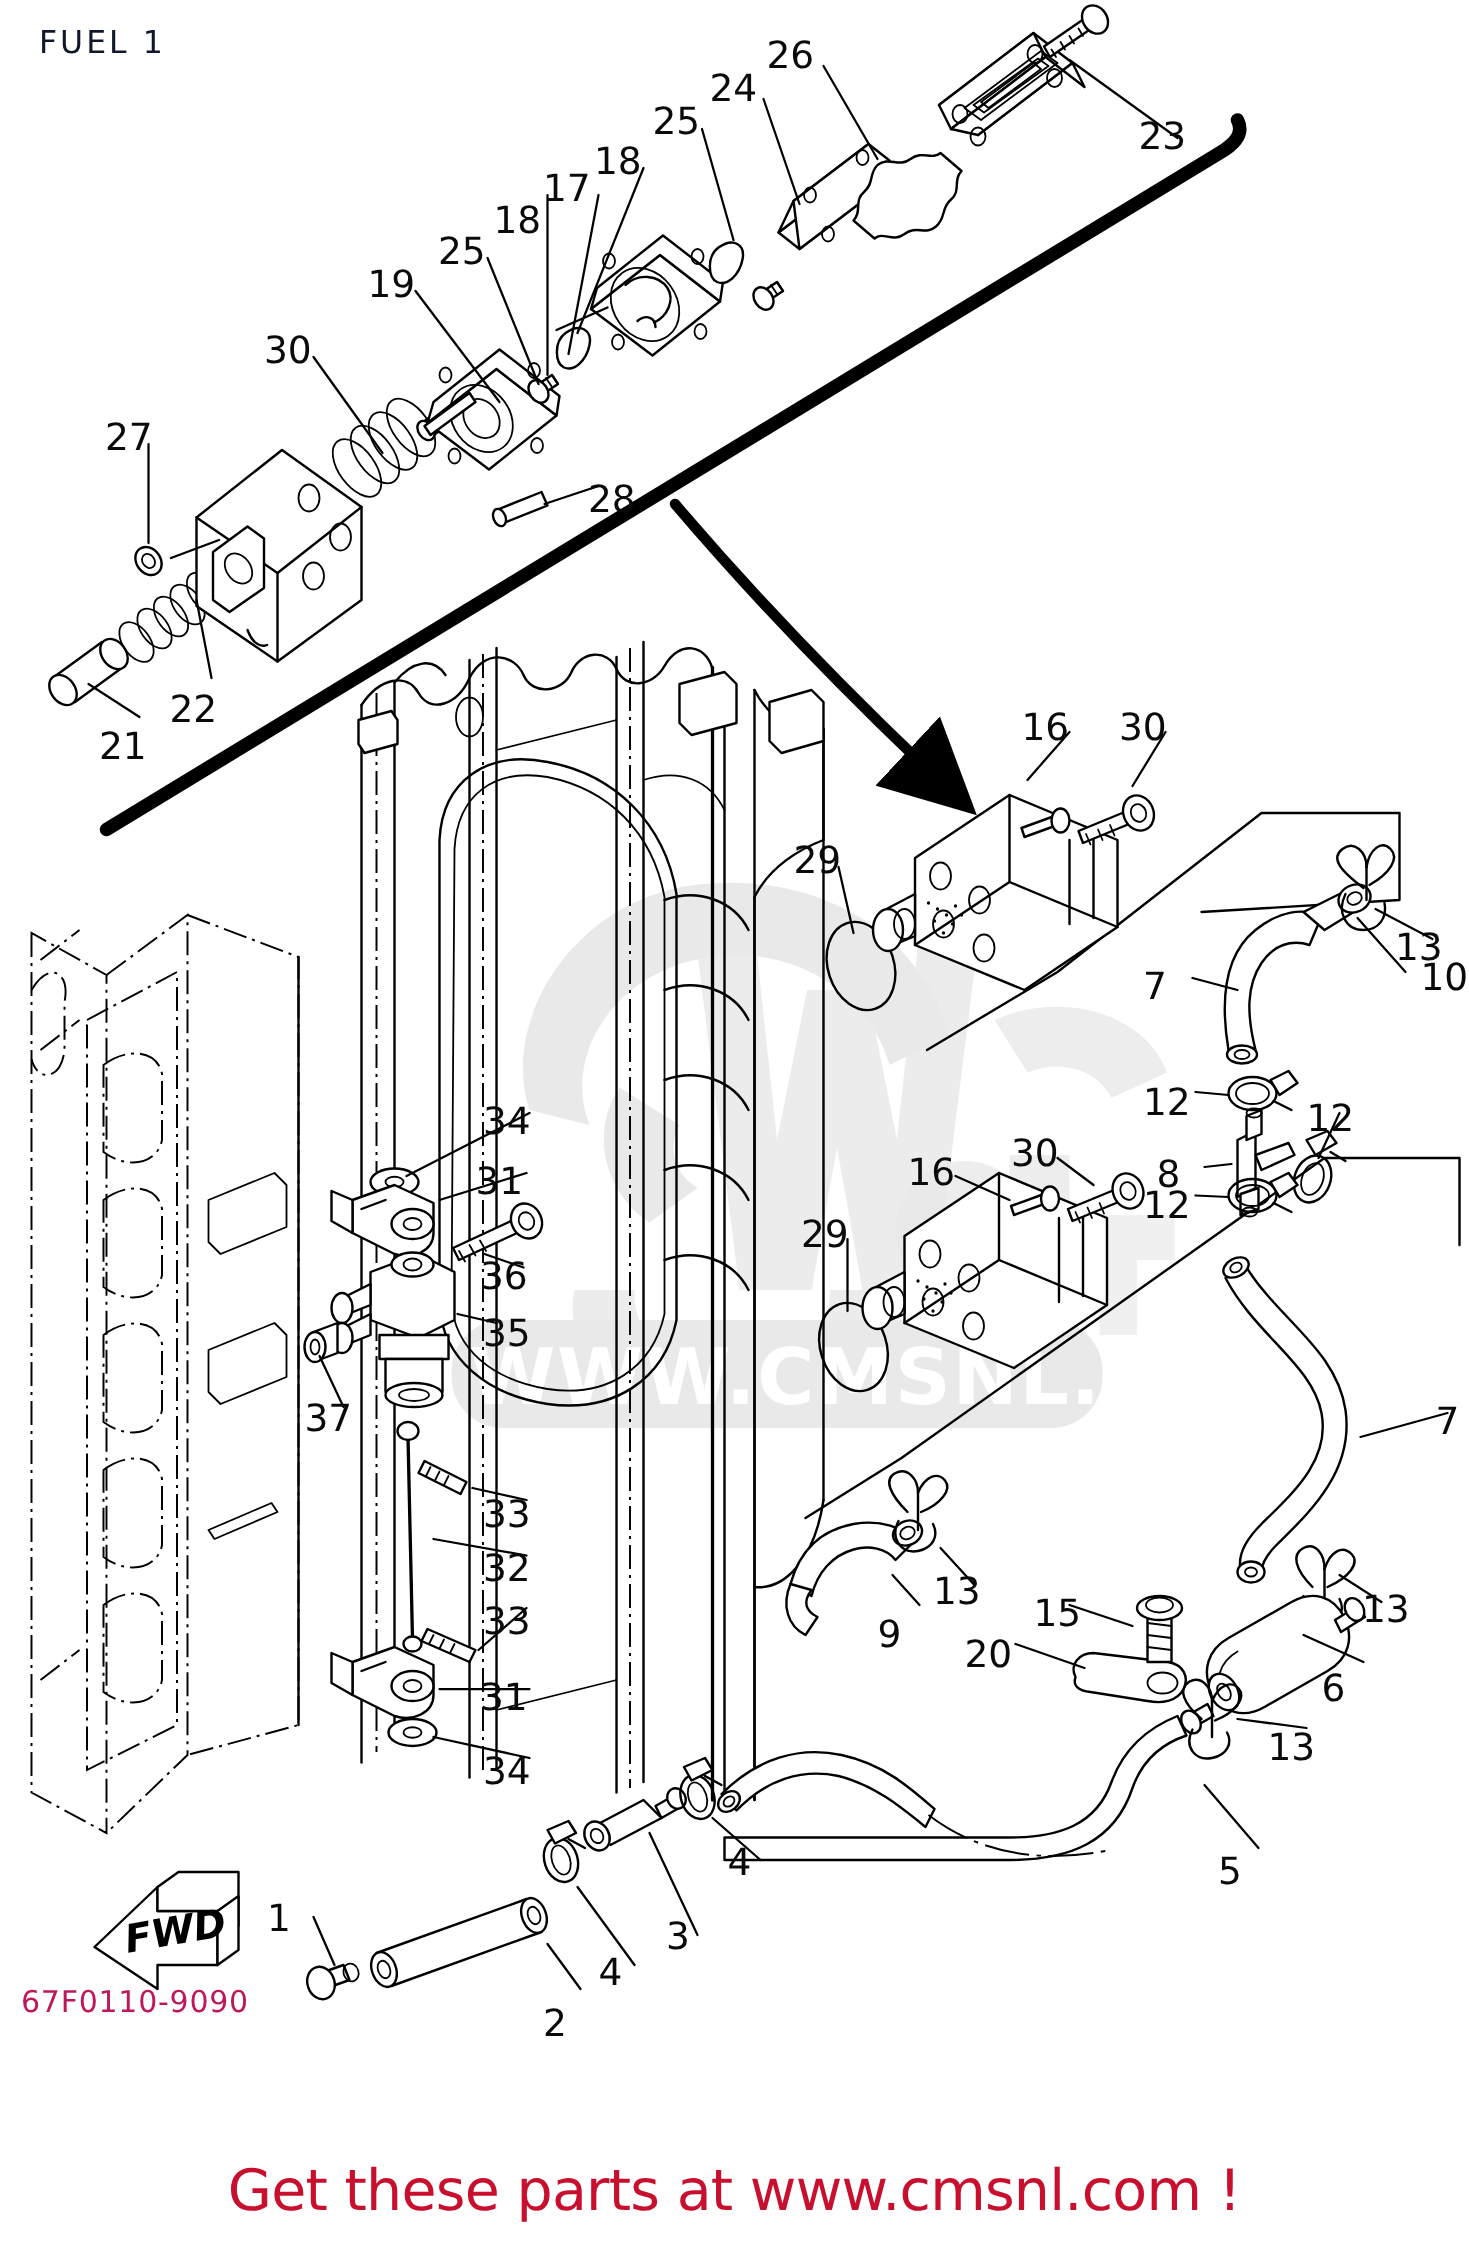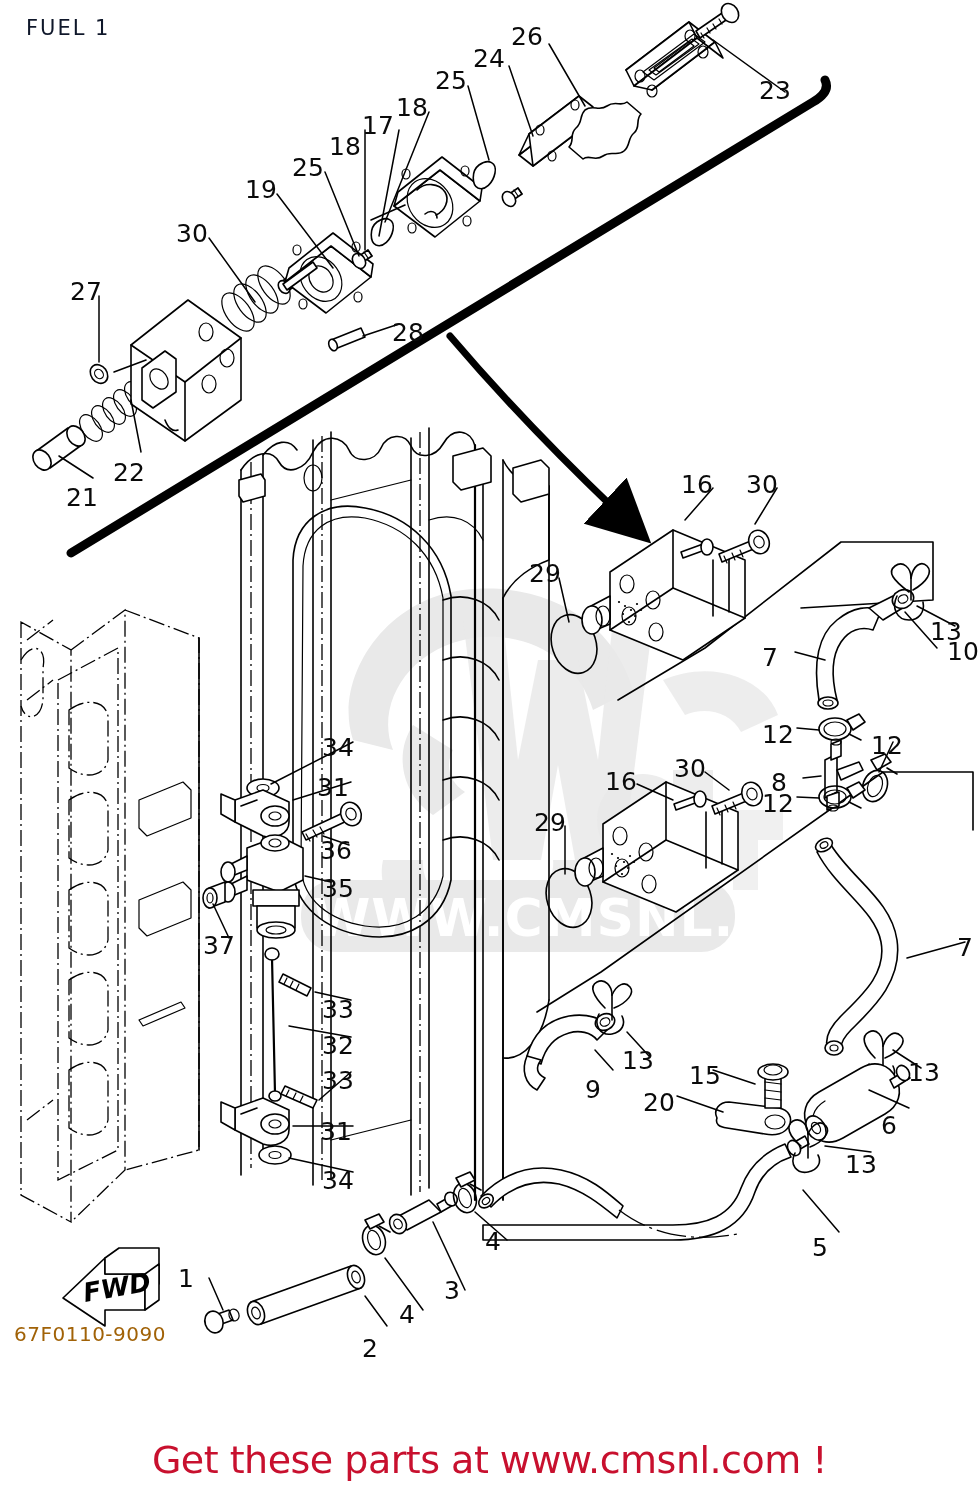--- a/index.html
+++ b/index.html
@@ -10,21 +10,21 @@
     position:absolute;left:26px;top:16px;
     font-size:21px;letter-spacing:2px;color:#0f172a;
     font-family:"DejaVu Sans","Liberation Sans",sans-serif;
   }
 
   #diagram-canvas{position:absolute;left:0;top:0;width:897px;height:1420px;margin-left:13px;}
   #diagram-canvas svg{display:block;}
 
   #part-number{
     position:absolute;left:14px;top:1322px;
-    font-size:20px;color:#a16207;letter-spacing:0.5px;
+    font-size:20px;color:#be185d;letter-spacing:0.5px;
   }
 
   #footer-promo{
     position:absolute;left:0;top:1438px;width:979px;
     text-align:center;font-size:38px;color:#c8102e;
     font-family:"DejaVu Sans","Liberation Sans",sans-serif;
     letter-spacing:-0.5px;white-space:nowrap;
   }
 
   .callout{

